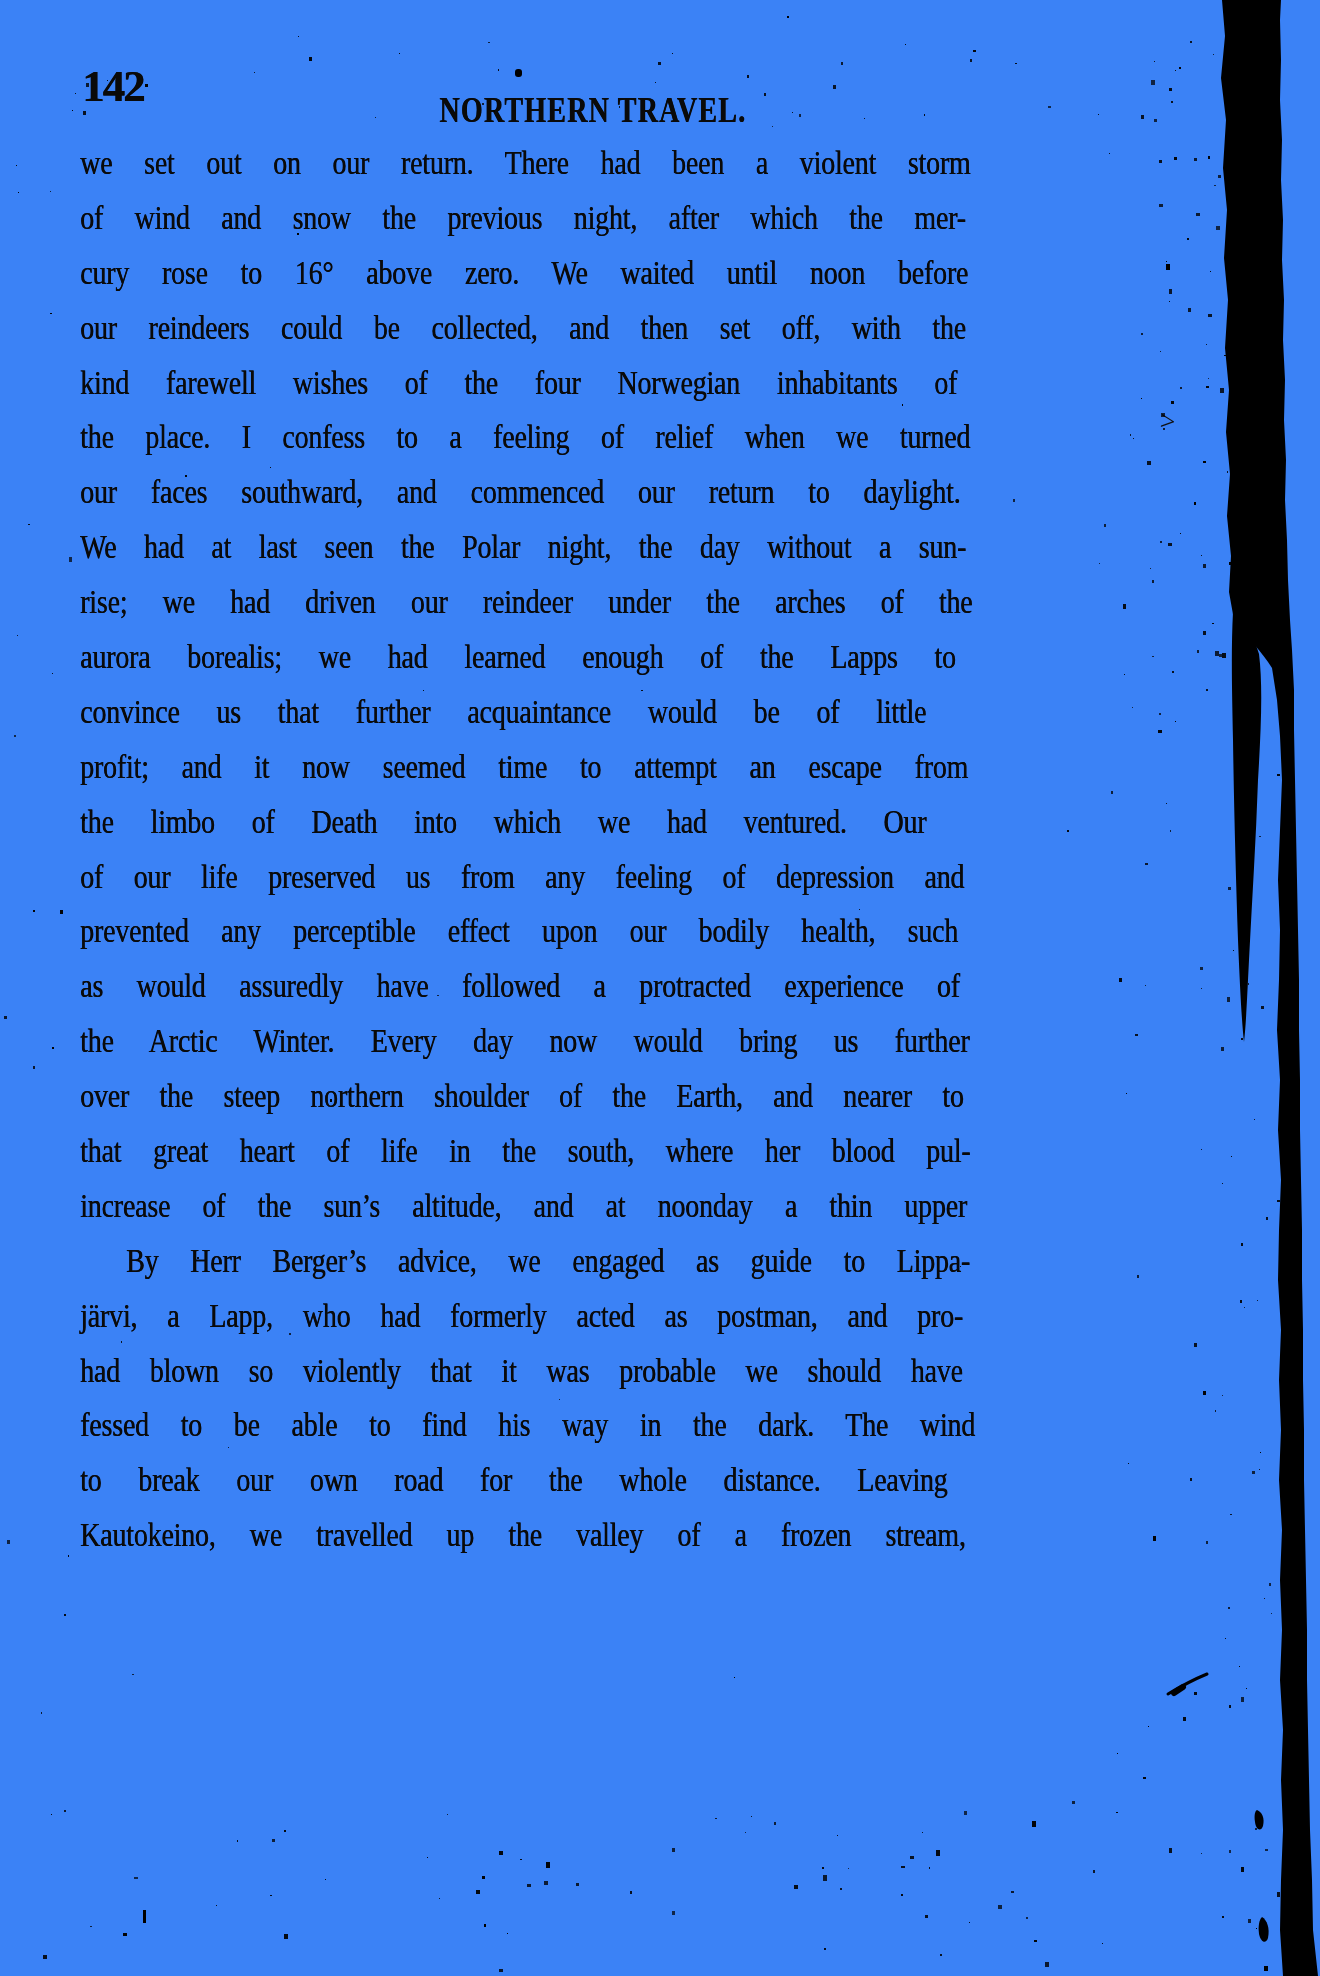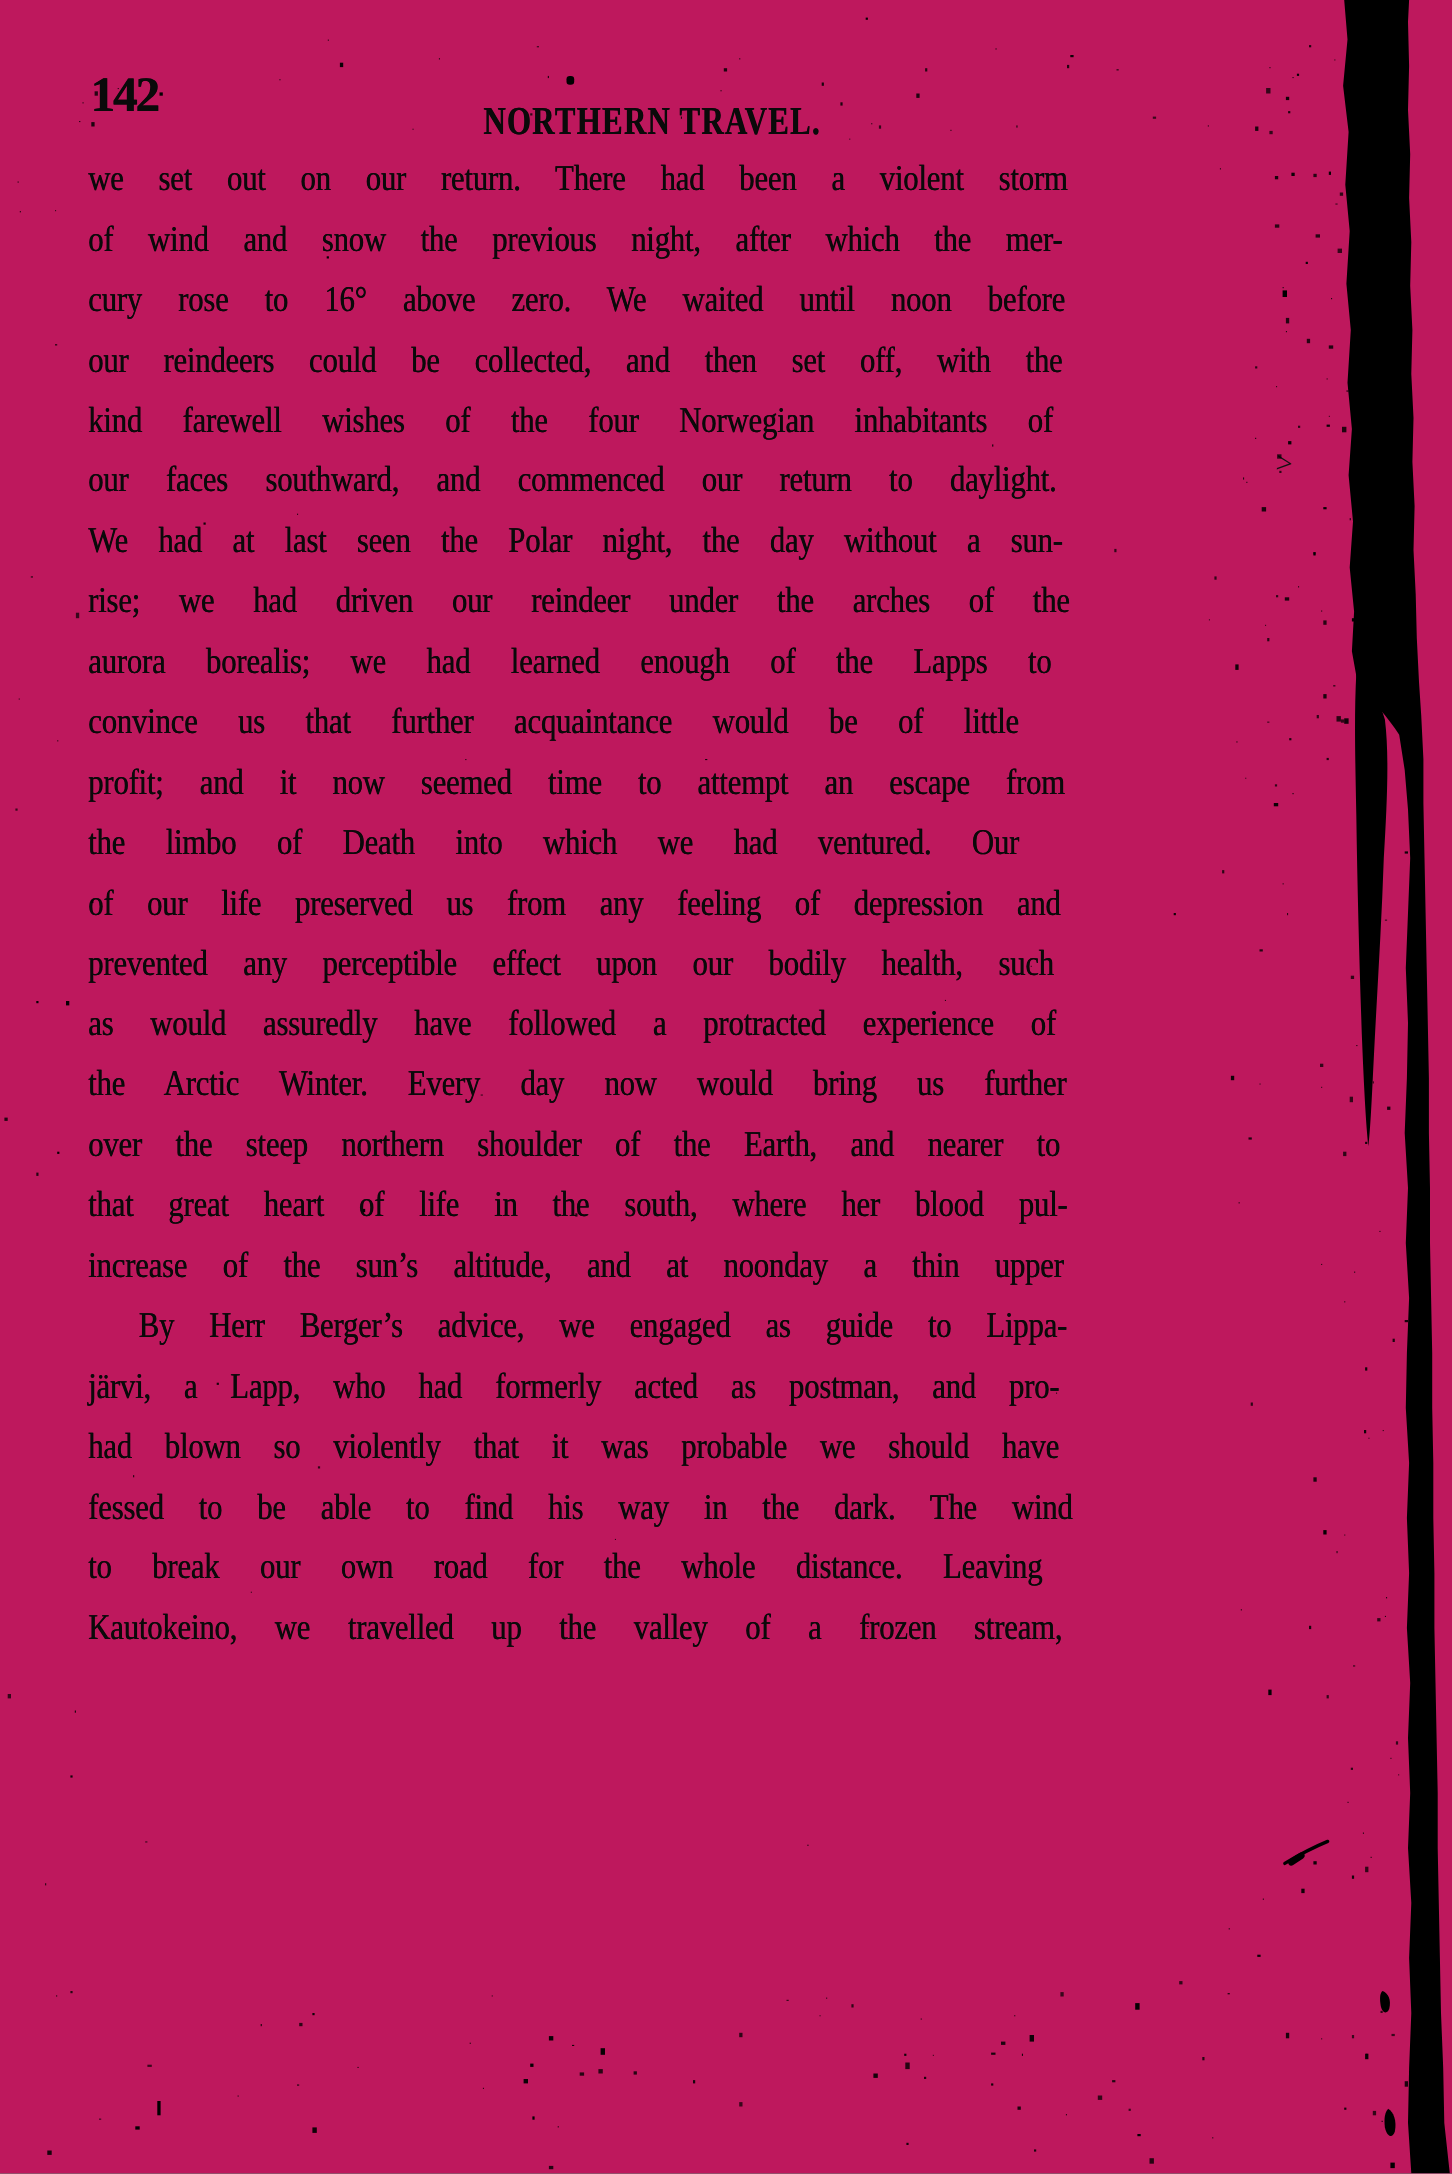--- a/index.html
+++ b/index.html
@@ -1,19 +1,19 @@
 <!DOCTYPE html>
 <html><head>
 <meta charset="utf-8">
 <style>
   html,body{margin:0;padding:0;background:#777;}
   .page{
     position:relative;
     width:1320px;height:1976px;
-    background:#be185d;
+    background:#3b82f6;
     overflow:hidden;
     font-family:"Liberation Serif","DejaVu Serif",serif;
     color:#0a0a0a;
   }
   .page-number{
     position:absolute;left:82px;top:64px;
     font-size:45px;font-weight:700;letter-spacing:-2px;
     line-height:1;
     text-shadow:0.5px 0 0 currentColor;
   }
@@ -64,20 +64,21 @@
   <div class="running-title">
     <span>NORTHERN TRAVEL.</span>
   </div>
 
   <div class="textblock">
     <div class="line"><span style="word-spacing: 24.9px;">we set out on our return. There had been a violent storm</span></div>
     <div class="line"><span style="word-spacing: 24.68px;">of wind and snow the previous night, after which the mer-</span></div>
     <div class="line"><span style="word-spacing: 26.03px;">cury rose to 16° above zero. We waited until noon before</span></div>
     <div class="line"><span style="word-spacing: 24.83px;">our reindeers could be collected, and then set off, with the</span></div>
     <div class="line"><span style="word-spacing: 30px;">kind farewell wishes of the four Norwegian inhabitants of</span></div>
+    <div class="line"><span style="word-spacing: 24.72px;">the place. I confess to a feeling of relief when we turned</span></div>
     <div class="line"><span style="word-spacing: 27.13px;">our faces southward, and commenced our return to daylight.</span></div>
     <div class="line"><span style="word-spacing: 20.77px;">We had at last seen the Polar night, the day without a sun-</span></div>
     <div class="line"><span style="word-spacing: 28.47px;">rise; we had driven our reindeer under the arches of the</span></div>
     <div class="line"><span style="word-spacing: 30px;">aurora borealis; we had learned enough of the Lapps to</span></div>
     <div class="line"><span style="word-spacing: 30px;">convince us that further acquaintance would be of little</span></div>
     <div class="line"><span style="word-spacing: 26.01px;">profit; and it now seemed time to attempt an escape from</span></div>
     <div class="line"><span style="word-spacing: 30px;">the limbo of Death into which we had ventured. Our</span></div>
     <div class="line"><span style="word-spacing: 23.81px;">of our life preserved us from any feeling of depression and</span></div>
     <div class="line"><span style="word-spacing: 25.52px;">prevented any perceptible effect upon our bodily health, such</span></div>
     <div class="line"><span style="word-spacing: 26.7px;">as would assuredly have followed a protracted experience of</span></div>

